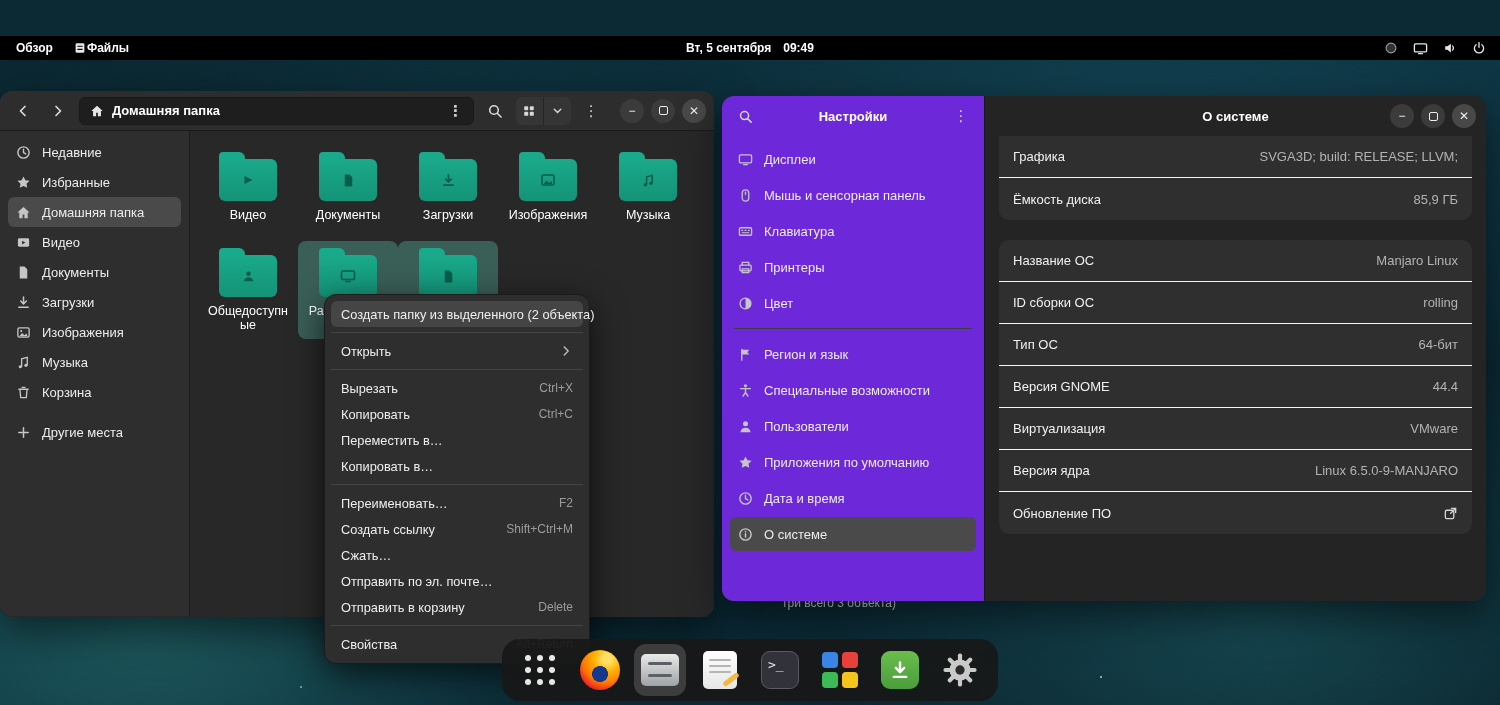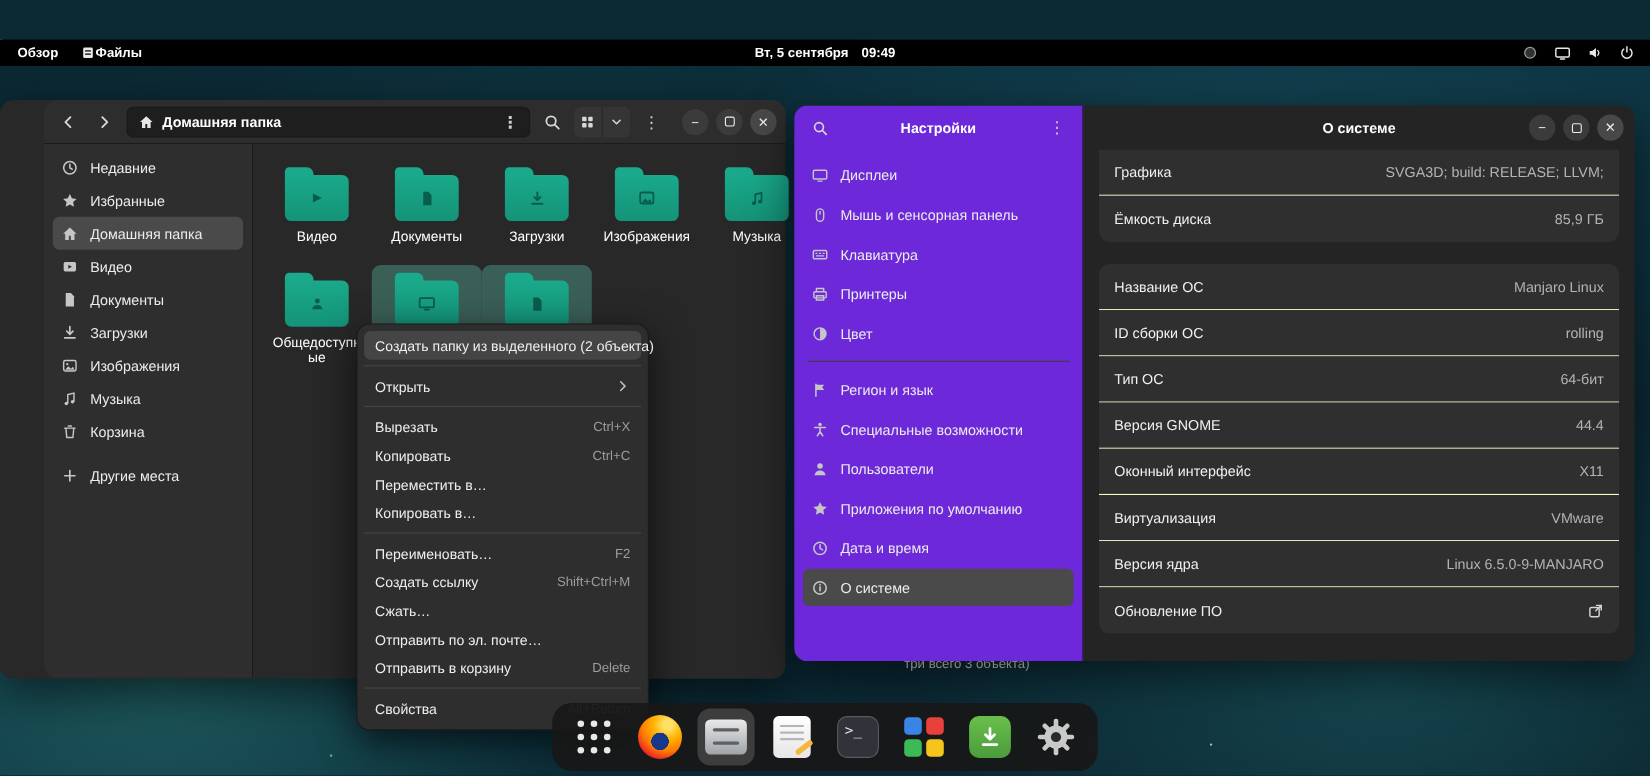--- a/index.html
+++ b/index.html
@@ -39,21 +39,21 @@
   .winbtn { width:24px; height:24px; border-radius:50%; background:#3b3b3b; color:#ededed;
     display:flex; align-items:center; justify-content:center; font-size:12px; line-height:1; }
   .winbtn.close { background:#484848; }
   .maxsquare { width:9px; height:9px; border:1.5px solid #ededed; border-radius:2px; }
   .icon-btn { width:30px; height:30px; border-radius:6px; color:#d8d8d8;
     display:flex; align-items:center; justify-content:center; }
   .kebab { font-size:15px; color:#cfcfcf; }
 
   
   .win-files { position:absolute; left:0; top:55px; width:714px; height:526px;
-    background:#282828; border-radius:12px; box-shadow:0 14px 42px rgba(0,0,0,.55); z-index:10;padding-left:40px; }
+    background:#282828; border-radius:12px; box-shadow:0 14px 42px rgba(0,0,0,.55); z-index:10; }
   .f-header { height:40px; background:#2d2d2d; border-bottom:1px solid #1b1b1b;
     border-radius:12px 12px 0 0; display:flex; align-items:center; padding:0 8px; gap:6px; }
   .pathbar { width:402px; height:28px; background:#1e1e1e; border:1px solid #191919; border-radius:6px;
     display:flex; align-items:center; gap:8px; padding:0 10px; font-size:13px; font-weight:bold; color:#fff; }
   .pathbar .kebab { margin-left:auto; }
   .view-split { margin-left:auto; display:flex; align-items:center; background:#353535; border-radius:6px; overflow:hidden; }
   .view-split .half { width:28px; height:28px; display:flex; align-items:center; justify-content:center; color:#d8d8d8; }
   .view-split .half + .half { border-left:1px solid #262626; }
   .f-controls { display:flex; align-items:center; gap:7px; margin-left:8px; }
 
@@ -643,24 +643,20 @@
           </div>
           <div class="about-row">
             <span class="lab">Тип ОС</span>
             <span class="val">64-бит</span>
           </div>
           <div class="about-row">
             <span class="lab">Версия GNOME</span>
             <span class="val">44.4</span>
           </div>
           <div class="about-row">
-            <span class="lab">Оконный интерфейс</span>
-            <span class="val">X11</span>
-          </div>
-          <div class="about-row">
             <span class="lab">Виртуализация</span>
             <span class="val">VMware</span>
           </div>
           <div class="about-row">
             <span class="lab">Версия ядра</span>
             <span class="val">Linux 6.5.0-9-MANJARO</span>
           </div>
           <div class="about-row">
             <span class="lab">Обновление ПО</span>
             <span class="linkic">

